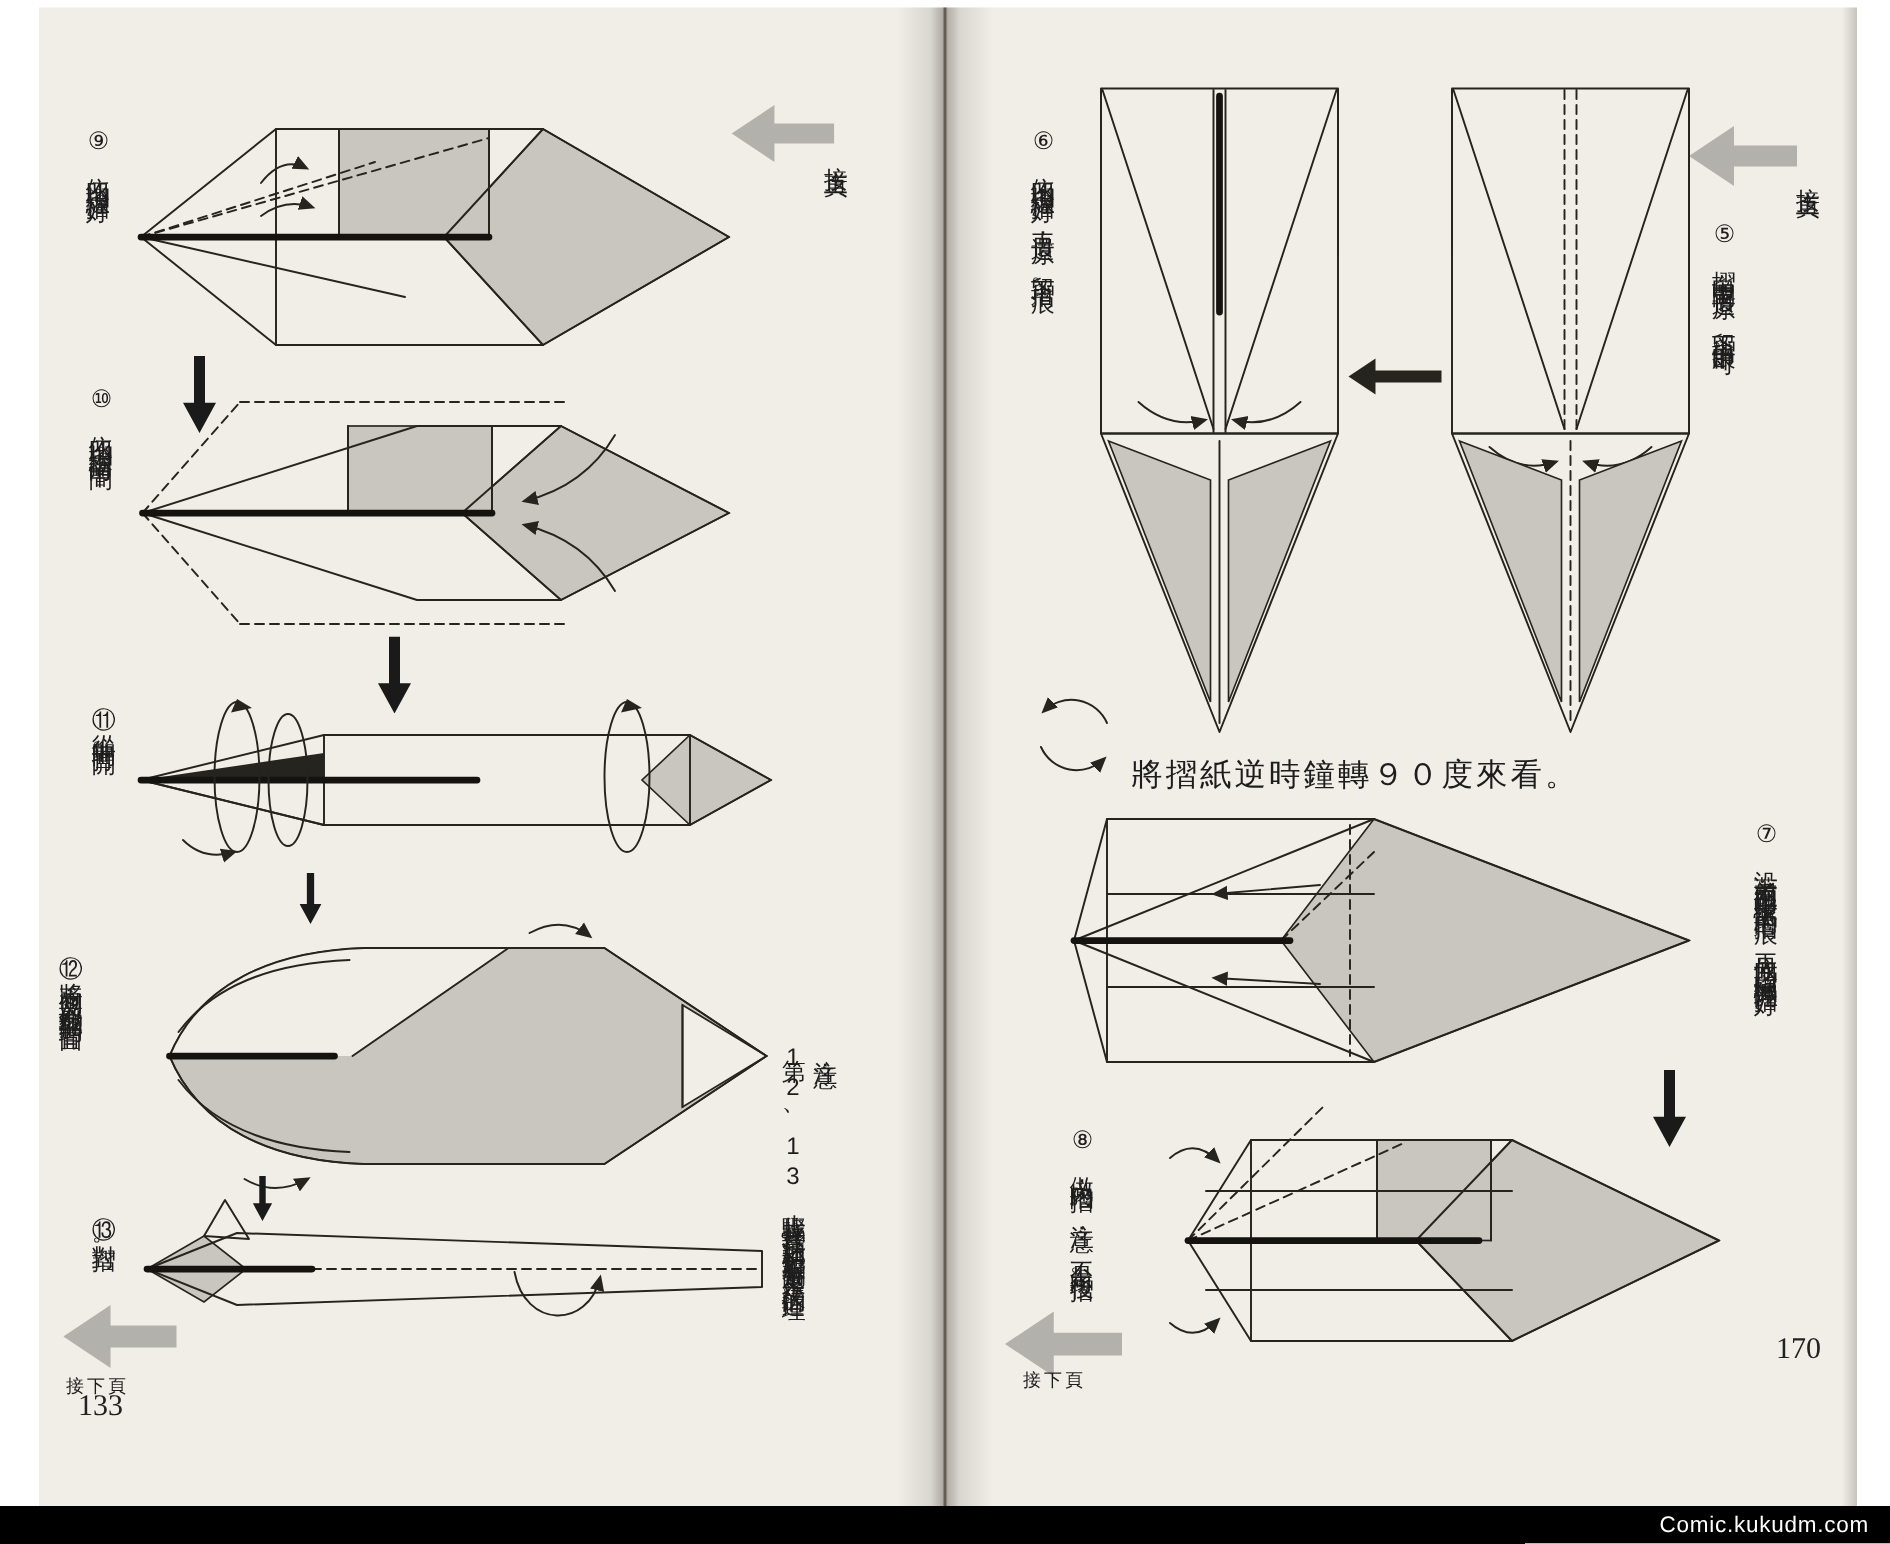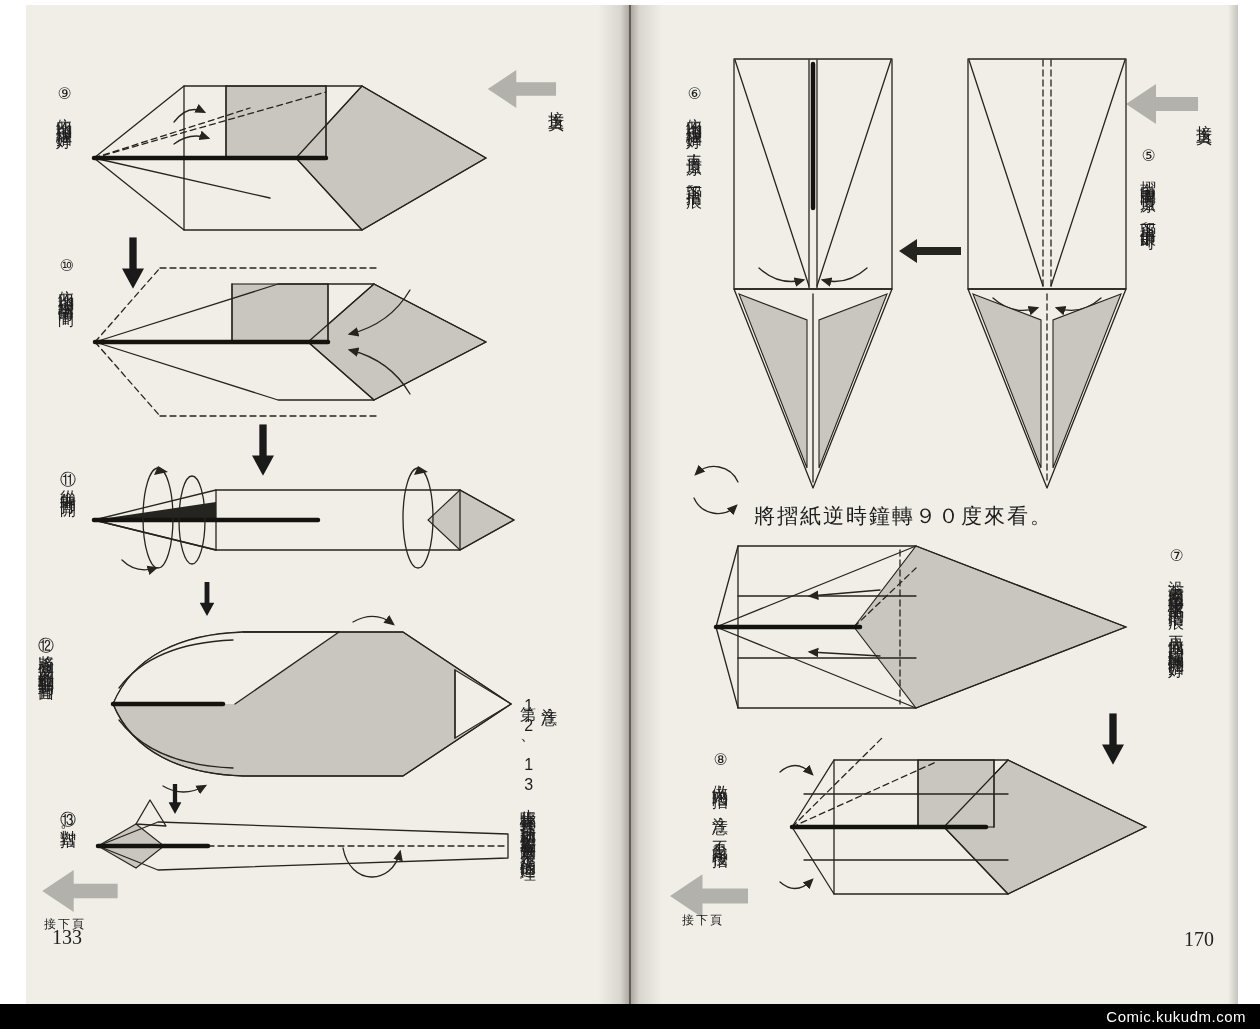--- a/index.html
+++ b/index.html
@@ -267,21 +267,21 @@
   <line class="ln" x1="168" y1="95" x2="232" y2="162"></line>
   <line class="thick" x1="16" y1="95" x2="210" y2="95"></line>
   <path class="ln" d="M4,40 q16,-14 32,2" marker-end="url(#ah)"></path>
   <path class="ln" d="M4,150 q16,14 32,-2" marker-end="url(#ah)"></path>
 </svg>
 
 <svg class="abs" style="left:670px;top:874px;color:#b3b1ac" width="78" height="44" viewBox="0 0 72 40">
     <use href="#blockArrowLeft"></use>
   </svg>
 <div class="htext" style="left:682px;top:912px">接下頁</div>
-<div class="pagenum" style="left:1184px;top:928px">170</div>
+<div class="pagenum" style="left:1184px;top:888px">170</div>
 
 <div class="gutter"></div>
 <div class="gutter-line"></div>
 <div class="edge-shadow-right"></div>
 
 <div class="bottom-bar">
   <span class="watermark">Comic.kukudm.com</span>
 </div>
 
 </body></html>

